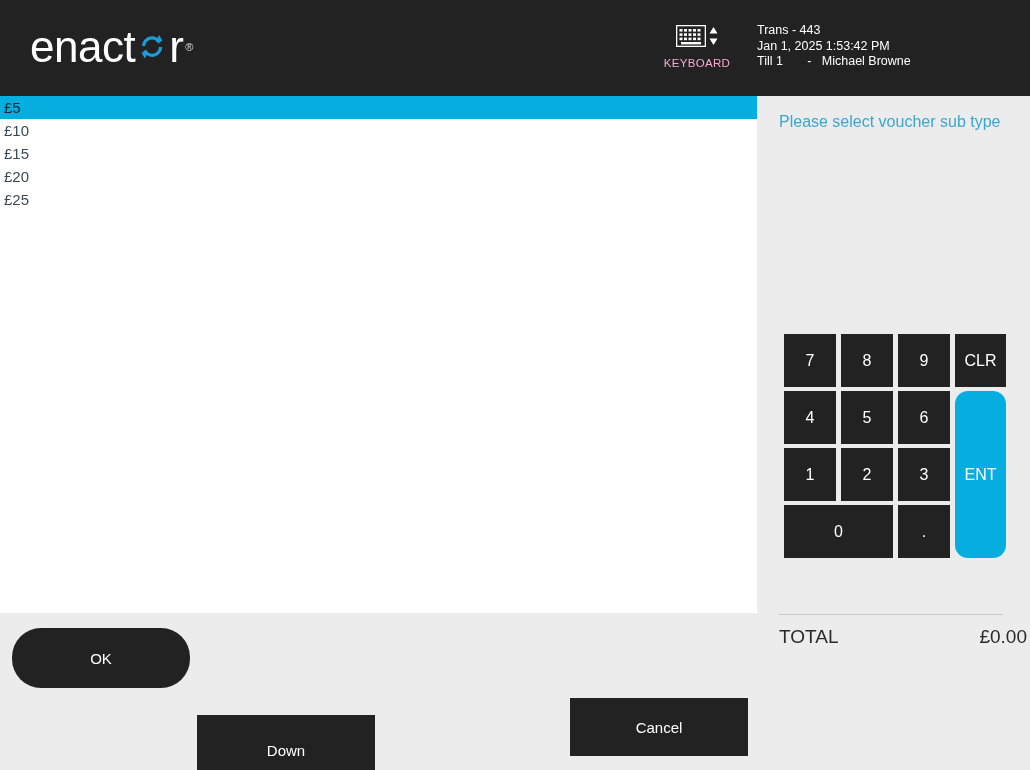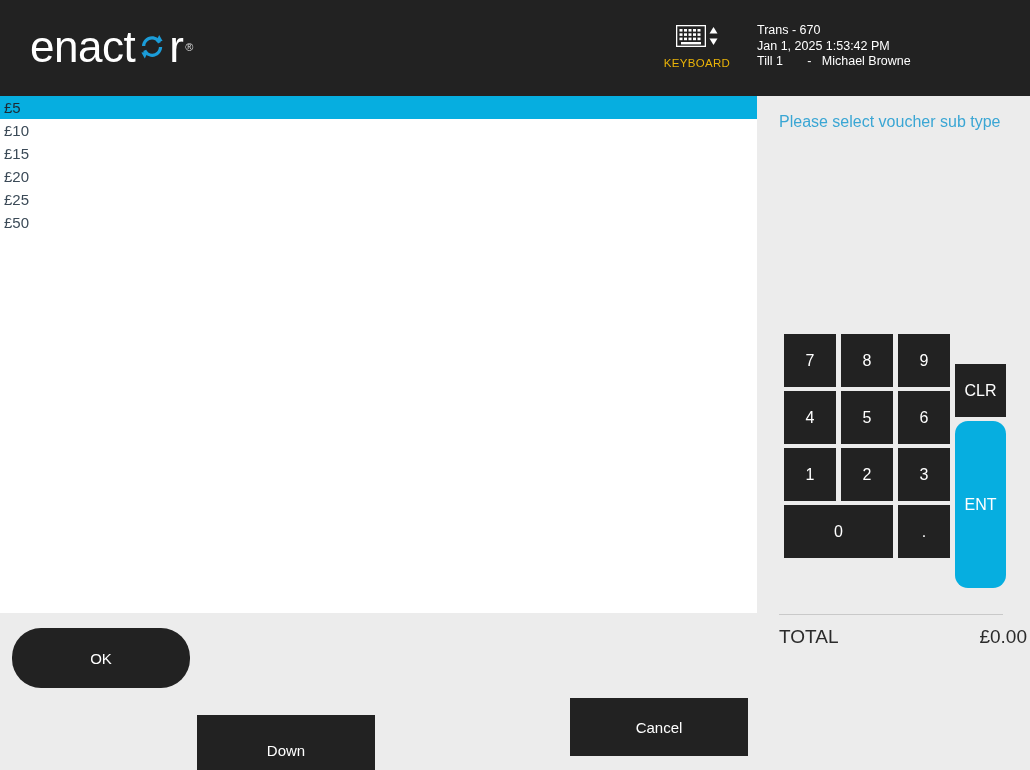--- a/index.html
+++ b/index.html
@@ -53,21 +53,21 @@
     vertical-align: super;
     margin-left: 2px;
     color: #d9d9d9;
   }
 
   .kbd-block {
     position: absolute;
     left: 663px; top: 22px;
     width: 68px;
     text-align: center;
-    color: #eab308;
+    color: #f9a8d4;
     cursor: pointer;
   }
   .kbd-icons {
     display: flex;
     align-items: center;
     justify-content: center;
     gap: 3px;
     height: 32px;
   }
   .kbd-label {
@@ -162,21 +162,21 @@
     font-size: 16px;
     cursor: pointer;
     border: none;
     font-family: "Liberation Sans", sans-serif;
   }
   .key.accent { background: #06aee0; }
 
   .k-c0 { left: 0px;   width: 52px; }
   .k-c1 { left: 57px;  width: 52px; }
   .k-c2 { left: 114px; width: 52px; }
-  .k-c3 { left: 171px; width: 51px; margin-top: 30px; }
+  .k-c3 { left: 171px; width: 51px; }
   .k-r0 { top: 0px;   height: 53px; }
   .k-r1 { top: 57px;  height: 53px; }
   .k-r2 { top: 114px; height: 53px; }
   .k-r3 { top: 171px; height: 53px; }
   .k-zero { left: 0px; width: 109px; }
   .k-ent  { top: 57px; height: 167px; border-radius: 13px; }
 
   .total-sep {
     position: absolute;
     left: 22px; top: 518px;
@@ -248,44 +248,41 @@
           <svg width="9" height="20" viewBox="0 0 9 20">
             <polygon points="4.5,1 8.5,7.5 0.5,7.5" fill="#ffffff"></polygon>
             <polygon points="4.5,19 8.5,12.5 0.5,12.5" fill="#ffffff"></polygon>
           </svg>
         </span>
       </div>
       <div class="kbd-label">KEYBOARD</div>
     </div>
 
     <div class="trans-info">
-      <div>Trans - 670</div>
+      <div>Trans - 443</div>
       <div>Jan 1, 2025 1:53:42 PM</div>
       <div>Till 1       -   Michael Browne</div>
     </div>
   </div>
 
   <div class="list-panel">
     <div class="list-row selected">
       <span>£5</span>
     </div>
     <div class="list-row">
       <span>£10</span>
     </div>
     <div class="list-row">
       <span>£15</span>
     </div>
     <div class="list-row">
       <span>£20</span>
     </div>
     <div class="list-row">
       <span>£25</span>
-    </div>
-    <div class="list-row">
-      <span>£50</span>
     </div>
   </div>
 
   <div class="btn-area">
     <button class="flat-btn btn-ok">OK</button>
     <button class="flat-btn btn-down">Down</button>
     <button class="flat-btn btn-cancel">Cancel</button>
   </div>
 
   <div class="right-panel">

